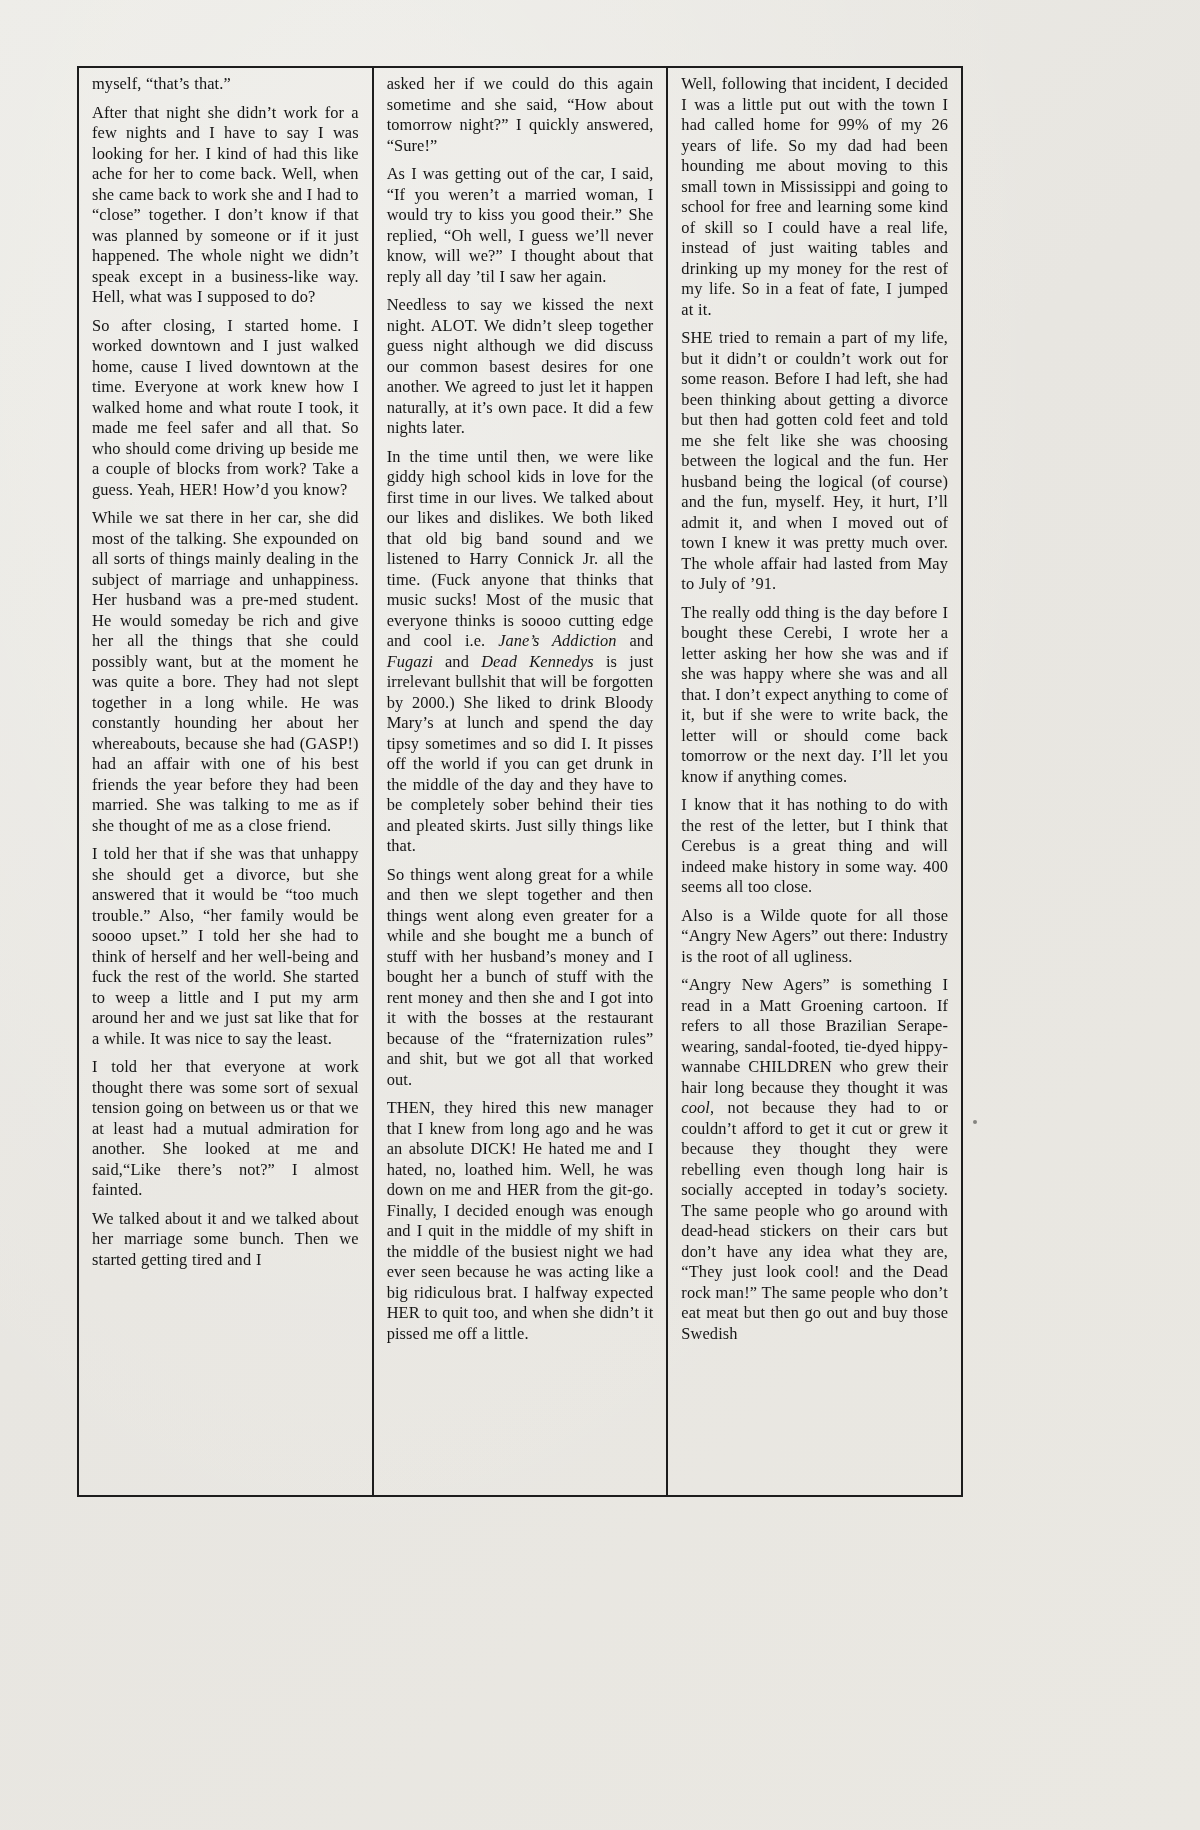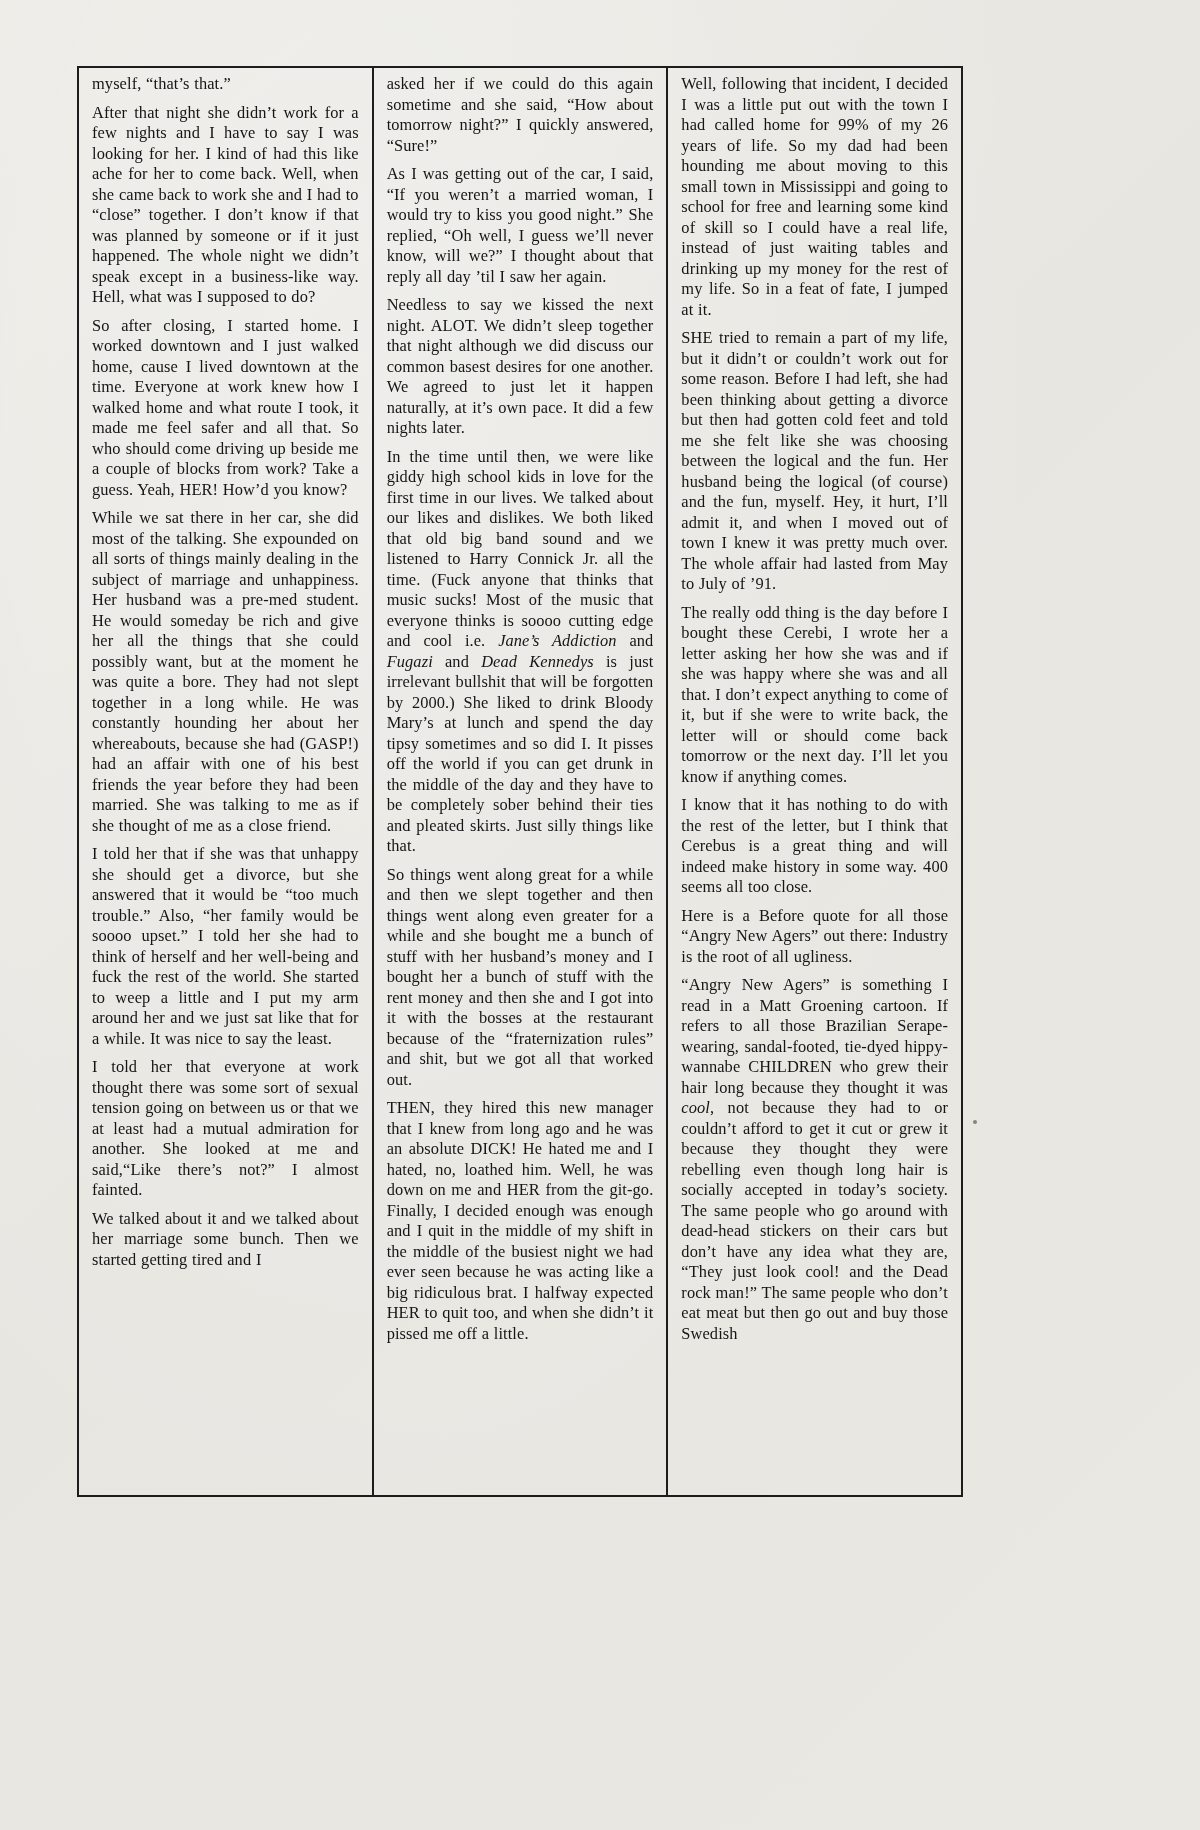--- a/index.html
+++ b/index.html
@@ -76,30 +76,30 @@
         <p class="para">myself, “that’s that.”</p>
         <p class="para">After that night she didn’t work for a few nights and I have to say I was looking for her. I kind of had this like ache for her to come back. Well, when she came back to work she and I had to “close” together. I don’t know if that was planned by someone or if it just happened. The whole night we didn’t speak except in a business-like way. Hell, what was I supposed to do?</p>
         <p class="para">So after closing, I started home. I worked downtown and I just walked home, cause I lived downtown at the time. Everyone at work knew how I walked home and what route I took, it made me feel safer and all that. So who should come driving up beside me a couple of blocks from work? Take a guess. Yeah, HER! How’d you know?</p>
         <p class="para">While we sat there in her car, she did most of the talking. She expounded on all sorts of things mainly dealing in the subject of marriage and unhappiness. Her husband was a pre-med student. He would someday be rich and give her all the things that she could possibly want, but at the moment he was quite a bore. They had not slept together in a long while. He was constantly hounding her about her whereabouts, because she had (GASP!) had an affair with one of his best friends the year before they had been married. She was talking to me as if she thought of me as a close friend.</p>
         <p class="para">I told her that if she was that unhappy she should get a divorce, but she answered that it would be “too much trouble.” Also, “her family would be soooo upset.” I told her she had to think of herself and her well-being and fuck the rest of the world. She started to weep a little and I put my arm around her and we just sat like that for a while. It was nice to say the least.</p>
         <p class="para">I told her that everyone at work thought there was some sort of sexual tension going on between us or that we at least had a mutual admiration for another. She looked at me and said,“Like there’s not?” I almost fainted.</p>
         <p class="para">We talked about it and we talked about her marriage some bunch. Then we started getting tired and I</p>
       </div>
     <div class="col">
         <p class="para">asked her if we could do this again sometime and she said, “How about tomorrow night?” I quickly answered, “Sure!”</p>
-        <p class="para">As I was getting out of the car, I said, “If you weren’t a married woman, I would try to kiss you good night.” She replied, “Oh well, I guess we’ll never know, will we?” I thought about that reply all day ’til I saw her again.</p>
-        <p class="para">Needless to say we kissed the next night. ALOT. We didn’t sleep together that night although we did discuss our common basest desires for one another. We agreed to just let it happen naturally, at it’s own pace. It did a few nights later.</p>
+        <p class="para">As I was getting out of the car, I said, “If you weren’t a married woman, I would try to kiss you good their.” She replied, “Oh well, I guess we’ll never know, will we?” I thought about that reply all day ’til I saw her again.</p>
+        <p class="para">Needless to say we kissed the next night. ALOT. We didn’t sleep together guess night although we did discuss our common basest desires for one another. We agreed to just let it happen naturally, at it’s own pace. It did a few nights later.</p>
         <p class="para">In the time until then, we were like giddy high school kids in love for the first time in our lives. We talked about our likes and dislikes. We both liked that old big band sound and we listened to Harry Connick Jr. all the time. (Fuck anyone that thinks that music sucks! Most of the music that everyone thinks is soooo cutting edge and cool i.e. <em>Jane’s Addiction</em> and <em>Fugazi</em> and <em>Dead Kennedys</em> is just irrelevant bullshit that will be forgotten by 2000.) She liked to drink Bloody Mary’s at lunch and spend the day tipsy sometimes and so did I. It pisses off the world if you can get drunk in the middle of the day and they have to be completely sober behind their ties and pleated skirts. Just silly things like that.</p>
         <p class="para">So things went along great for a while and then we slept together and then things went along even greater for a while and she bought me a bunch of stuff with her husband’s money and I bought her a bunch of stuff with the rent money and then she and I got into it with the bosses at the restaurant because of the “fraternization rules” and shit, but we got all that worked out.</p>
         <p class="para">THEN, they hired this new manager that I knew from long ago and he was an absolute DICK! He hated me and I hated, no, loathed him. Well, he was down on me and HER from the git-go. Finally, I decided enough was enough and I quit in the middle of my shift in the middle of the busiest night we had ever seen because he was acting like a big ridiculous brat. I halfway expected HER to quit too, and when she didn’t it pissed me off a little.</p>
       </div>
     <div class="col">
         <p class="para">Well, following that incident, I decided I was a little put out with the town I had called home for 99% of my 26 years of life. So my dad had been hounding me about moving to this small town in Mississippi and going to school for free and learning some kind of skill so I could have a real life, instead of just waiting tables and drinking up my money for the rest of my life. So in a feat of fate, I jumped at it.</p>
         <p class="para">SHE tried to remain a part of my life, but it didn’t or couldn’t work out for some reason. Before I had left, she had been thinking about getting a divorce but then had gotten cold feet and told me she felt like she was choosing between the logical and the fun. Her husband being the logical (of course) and the fun, myself. Hey, it hurt, I’ll admit it, and when I moved out of town I knew it was pretty much over. The whole affair had lasted from May to July of ’91.</p>
         <p class="para">The really odd thing is the day before I bought these Cerebi, I wrote her a letter asking her how she was and if she was happy where she was and all that. I don’t expect anything to come of it, but if she were to write back, the letter will or should come back tomorrow or the next day. I’ll let you know if anything comes.</p>
         <p class="para">I know that it has nothing to do with the rest of the letter, but I think that Cerebus is a great thing and will indeed make history in some way. 400 seems all too close.</p>
-        <p class="para">Here is a Before quote for all those “Angry New Agers” out there: Industry is the root of all ugliness.</p>
+        <p class="para">Also is a Wilde quote for all those “Angry New Agers” out there: Industry is the root of all ugliness.</p>
         <p class="para">“Angry New Agers” is something I read in a Matt Groening cartoon. If refers to all those Brazilian Serape-wearing, sandal-footed, tie-dyed hippy-wannabe CHILDREN who grew their hair long because they thought it was <em>cool</em>, not because they had to or couldn’t afford to get it cut or grew it because they thought they were rebelling even though long hair is socially accepted in today’s society. The same people who go around with dead-head stickers on their cars but don’t have any idea what they are, “They just look cool! and the Dead rock man!” The same people who don’t eat meat but then go out and buy those Swedish</p>
       </div>
   </div>
   <div class="edge-tick"></div>
   <div class="speck"></div>
 </div>
 
 </body></html>

